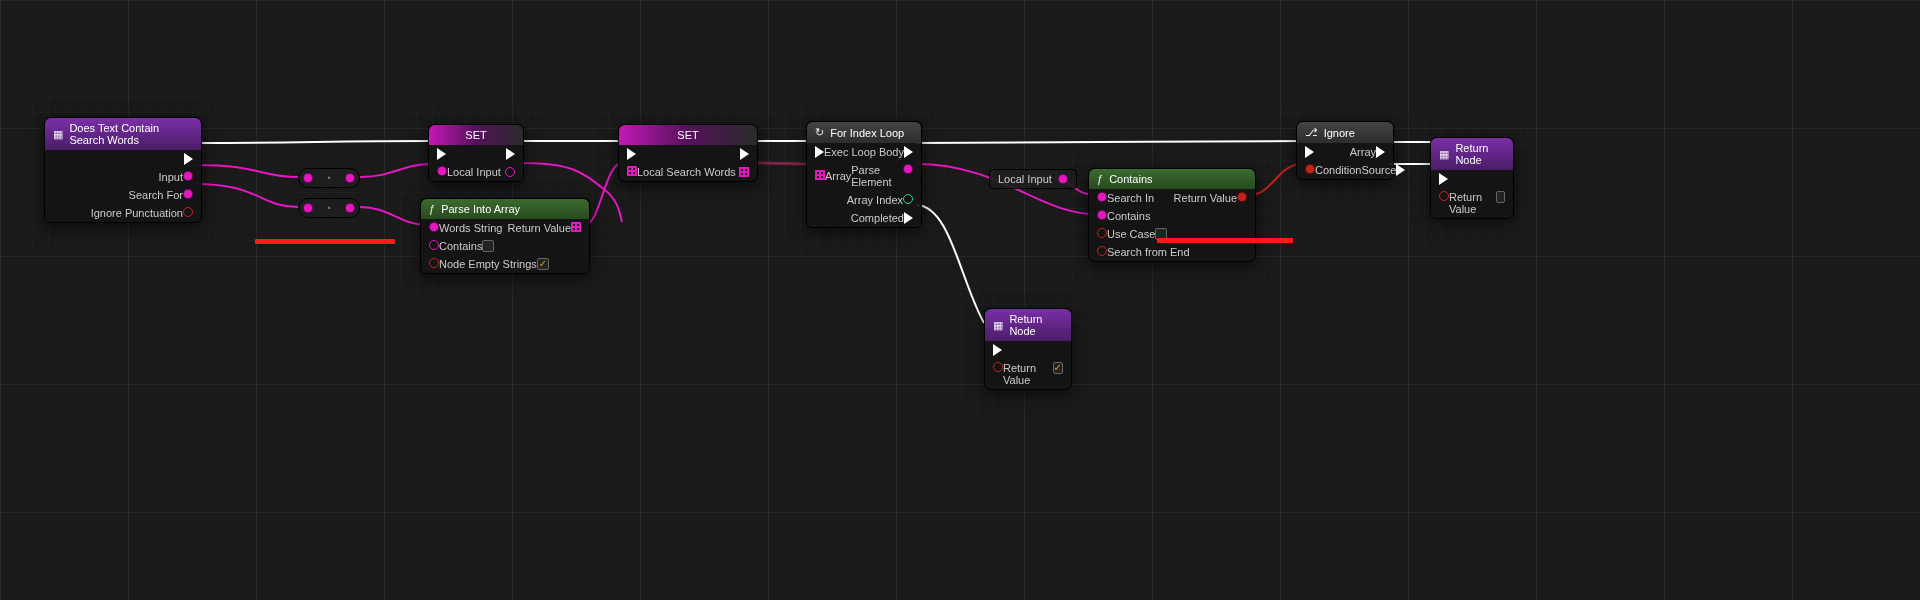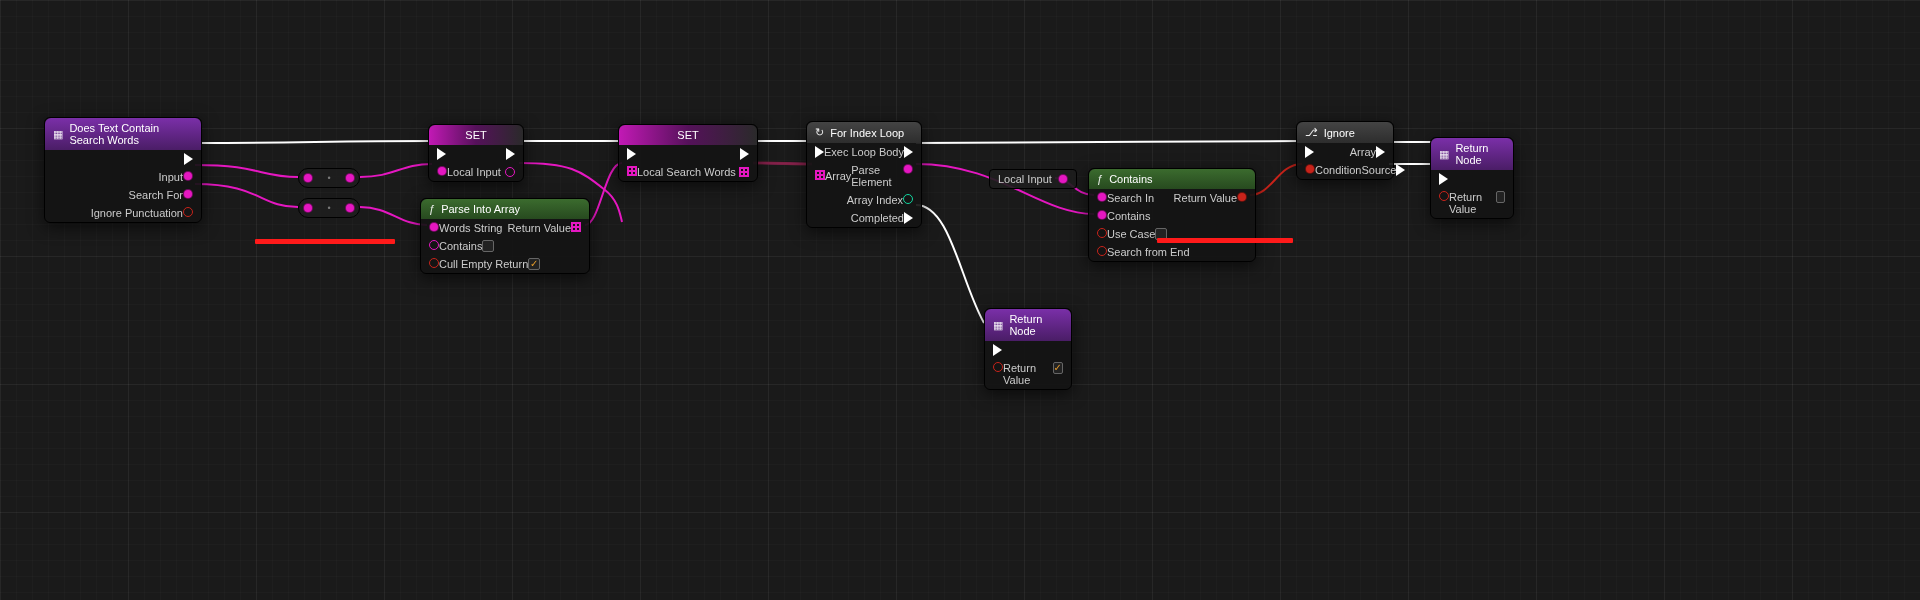--- a/index.html
+++ b/index.html
@@ -214,21 +214,21 @@
     <span class="left">
         <span class="pin p-pinkh"></span>
         <span>Contains</span>
         <span class="chk"></span>
       </span>
     <span class="right"></span>
   </div>
   <div class="row">
     <span class="left">
         <span class="pin p-redh"></span>
-        <span>Cull Empty Return</span>
+        <span>Node Empty Strings</span>
         <span class="chk checked"></span>
       </span>
     <span class="right"></span>
   </div>
 </div>
 
 <div class="node" style="left:618px; top:124px; width:140px;">
   <div class="title magenta" style="justify-content:center;">
       <span>SET</span>
     </div>

